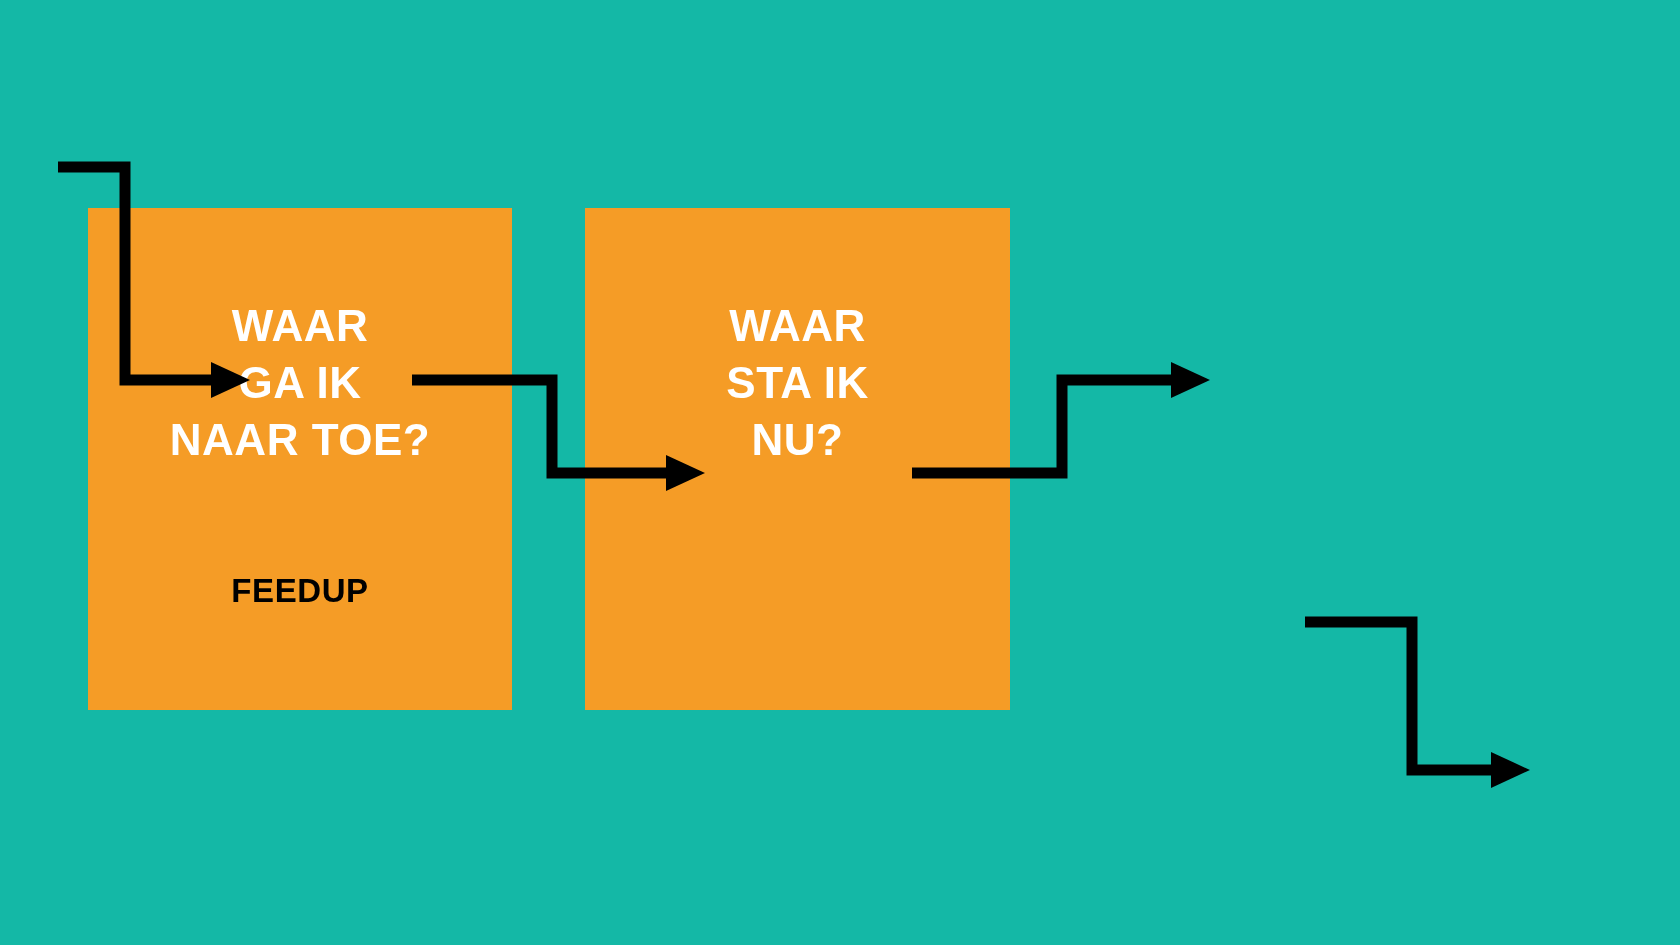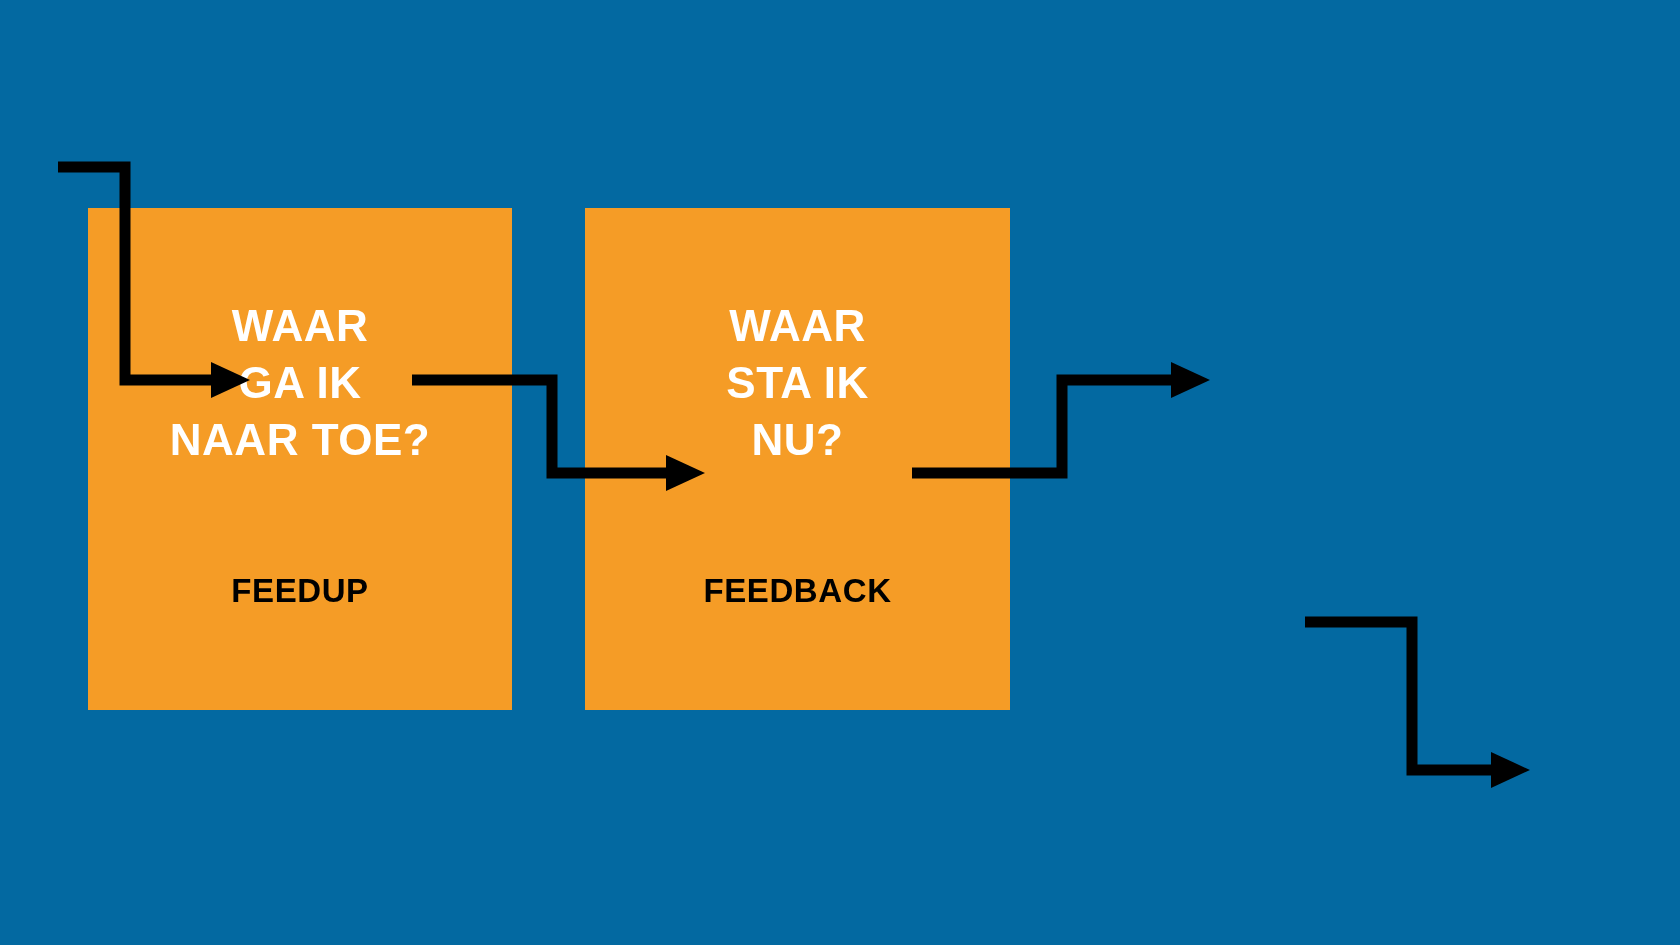--- a/index.html
+++ b/index.html
@@ -3,21 +3,21 @@
 <meta charset="utf-8">
 <title>Feedup Feedback Feedforward</title>
 <style>
   html,body{margin:0;padding:0;}
   body{
     width:1680px;height:945px;
     background:#ffffff;
     font-family:"Liberation Sans","DejaVu Sans",sans-serif;
     overflow:hidden;
   }
-  #stage{position:relative;width:1680px;height:945px;background:#0369a1;}
+  #stage{position:relative;width:1680px;height:945px;background:#14b8a6;}
 
   .flow-svg{position:absolute;left:0;top:0;width:1680px;height:945px;}
 
   .box{
     position:absolute;
     box-sizing:border-box;
     display:flex;
     flex-direction:column;
     align-items:center;
     background:#f59c26;
@@ -52,21 +52,20 @@
     <div class="box-question" style="top:89px;">WAAR
 GA IK
 NAAR TOE?</div>
     <div class="box-label" style="top:364px;">FEEDUP</div>
   </div>
 
   <div class="box" id="box-1" style="left:585px;top:208px;width:425px;height:502px;">
     <div class="box-question" style="top:89px;">WAAR
 STA IK
 NU?</div>
-    <div class="box-label" style="top:364px;">FEEDBACK</div>
   </div>
 
 
   <svg class="flow-svg" viewBox="0 0 1680 945" xmlns="http://www.w3.org/2000/svg">
 
     <g>
       <path d="M 58 167 L 125 167 L 125 380 L 215 380" fill="none" stroke="#000000" stroke-width="11"></path>
       <polygon points="211,362 250,380 211,398" fill="#000000"></polygon>
     </g>
 

